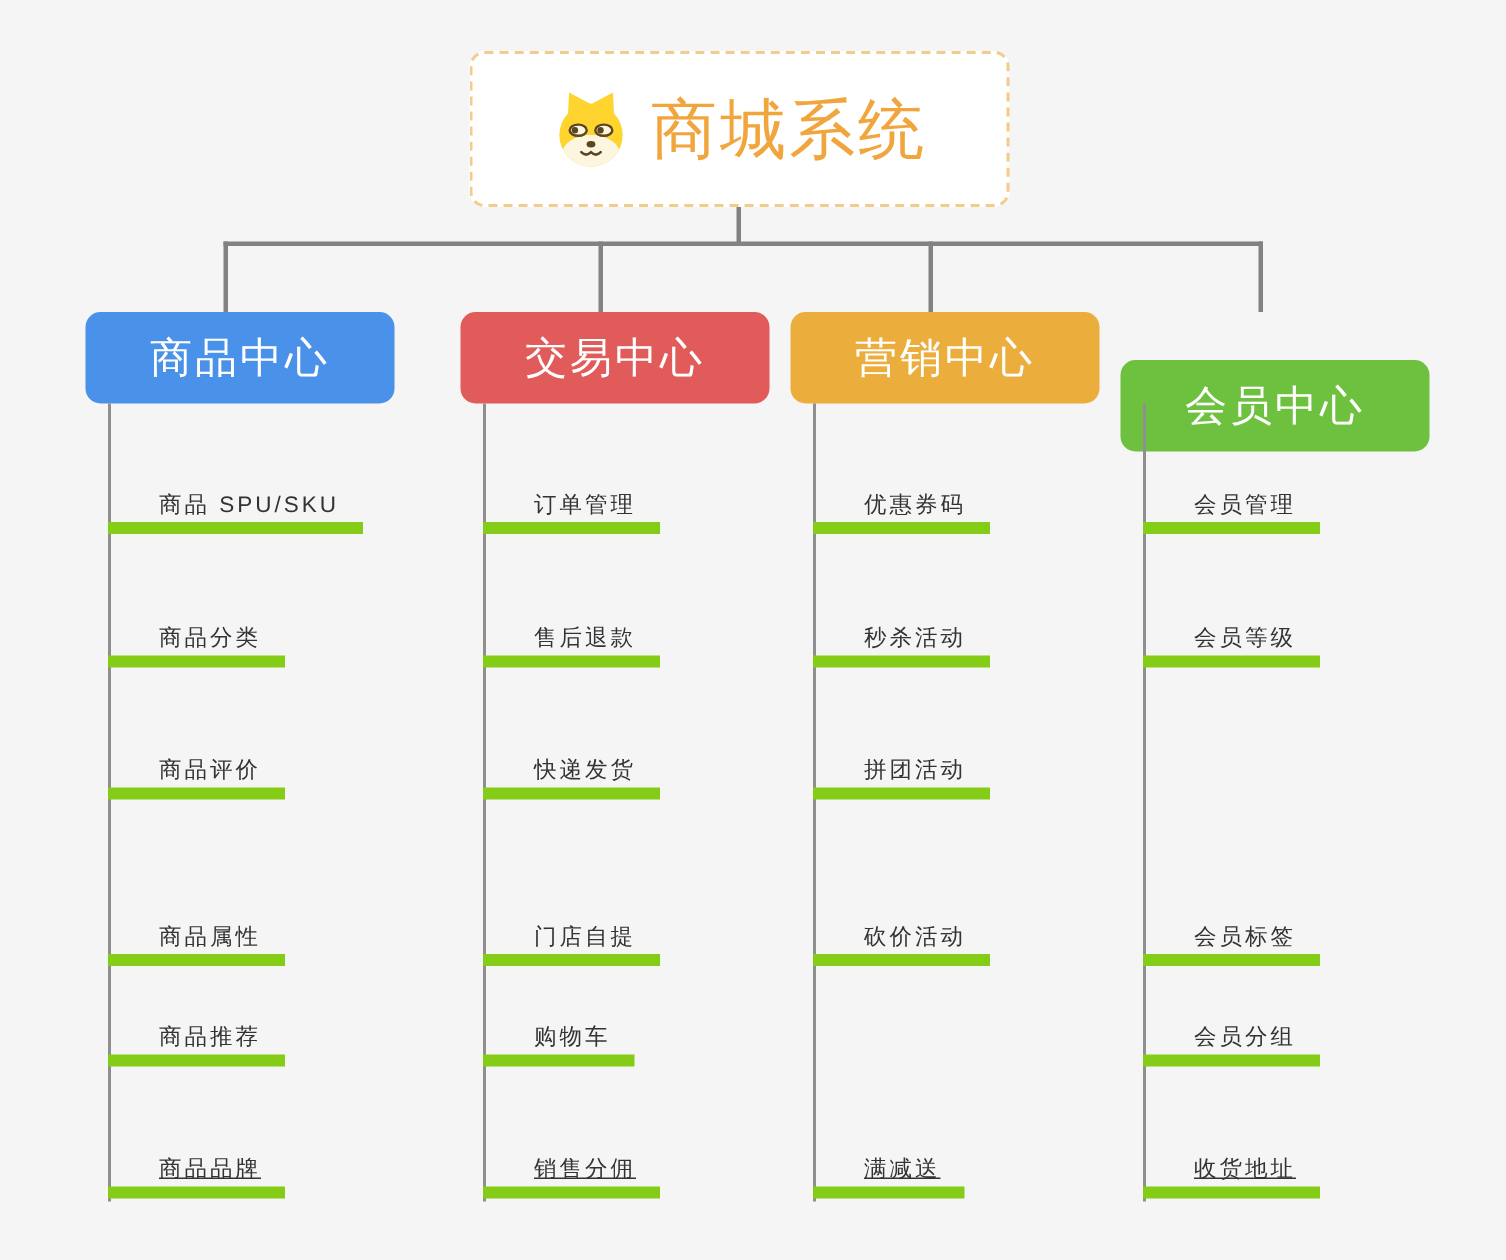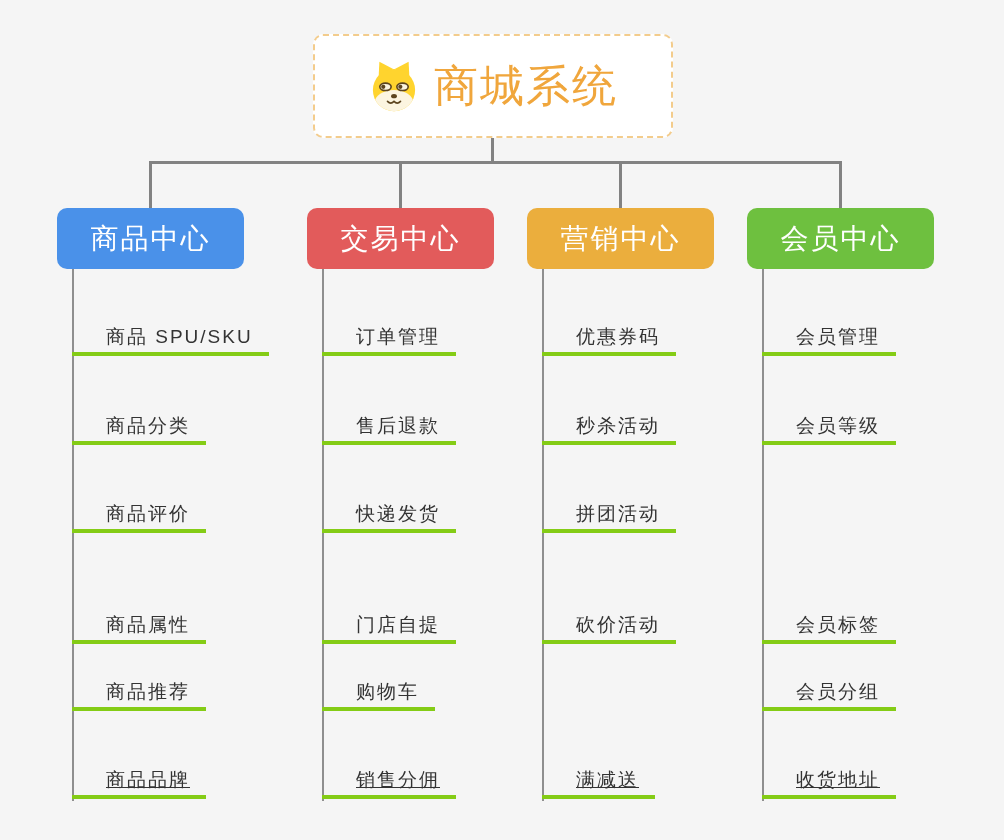--- a/index.html
+++ b/index.html
@@ -30,34 +30,34 @@
   .root-stem   { left:491px; top:138px; width:3px;  height:24px; }
   .rail        { left:149px; top:161px; width:693px; height:3px; }
   .drop        { top:161px; width:3px; height:47px; }
   .drop-0 { left:149px; } .drop-1 { left:399px; } .drop-2 { left:619px; } .drop-3 { left:839px; }
 
   
   .branch { position:absolute; top:208px; width:260px; }
   .branch-0 { left:57px; } .branch-1 { left:307px; } .branch-2 { left:527px; } .branch-3 { left:747px; }
 
   .branch-header {
-    width:187px; height:61px; border-radius:10px;
+    width:206px; height:61px; border-radius:10px;
     display:flex; align-items:center; justify-content:center;
     color:#FFFFFF; font-size:28px; letter-spacing:2px;
     cursor:pointer;
   }
   .trunk {
     position:absolute; left:15px; top:61px; width:2px; height:532px;
     background:#8F8F8F;
   }
   .item {
     position:absolute; left:15px; height:36px; line-height:34px;
     padding:0 16px 0 34px; width:max-content; white-space:nowrap;
-    border-bottom:4px solid #84cc16;
-    color:#333333; font-size:19px; letter-spacing:2px;
+    border-bottom:8px solid #84cc16;
+    color:#333333; font-size:15px; letter-spacing:2px;
     cursor:pointer;
     text-align:center;
   }
   .t0 { top:112px; } .t1 { top:201px; } .t2 { top:289px; }
   .t3 { top:400px; } .t4 { top:467px; } .t5 { top:555px;text-decoration:underline; }
 </style>
 </head>
 <body>
 
 <div class="canvas">
@@ -116,21 +116,21 @@
     <div class="branch-header" style="background-color: rgb(235, 174, 61);">营销中心</div>
     <div class="trunk"></div>
     <div class="item t0">优惠券码</div>
     <div class="item t1">秒杀活动</div>
     <div class="item t2">拼团活动</div>
     <div class="item t3">砍价活动</div>
     <div class="item t5">满减送</div>
   </div>
 
   <div class="branch branch-3">
-    <div class="branch-header" style="background-color: rgb(110, 192, 63);">会员中心</div>
+    <div class="branch-header" style="background-color: rgb(110, 192, 63); margin-top: 32px;">会员中心</div>
     <div class="trunk"></div>
     <div class="item t0">会员管理</div>
     <div class="item t1">会员等级</div>
     <div class="item t3">会员标签</div>
     <div class="item t4">会员分组</div>
     <div class="item t5">收货地址</div>
   </div>
 
 </div>
 

